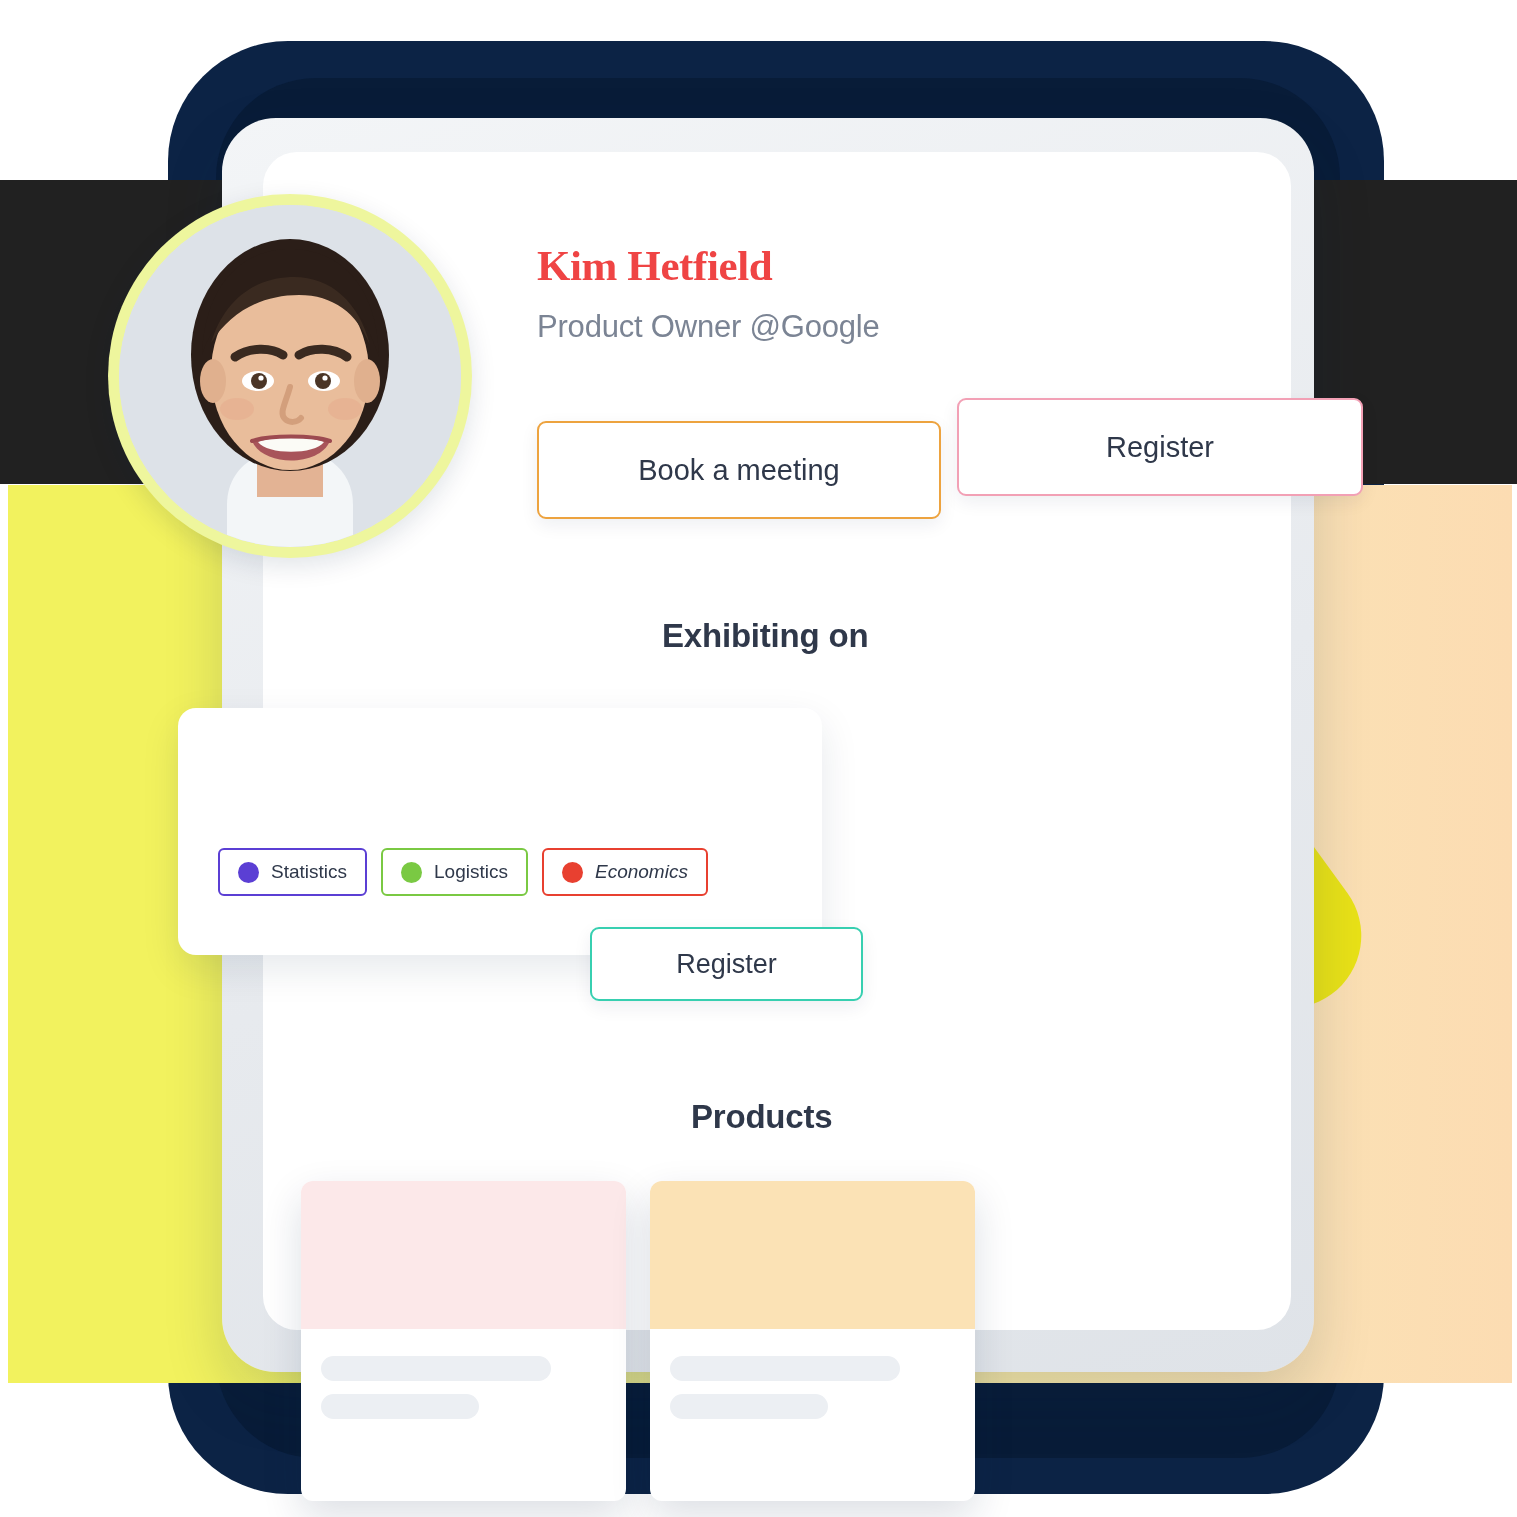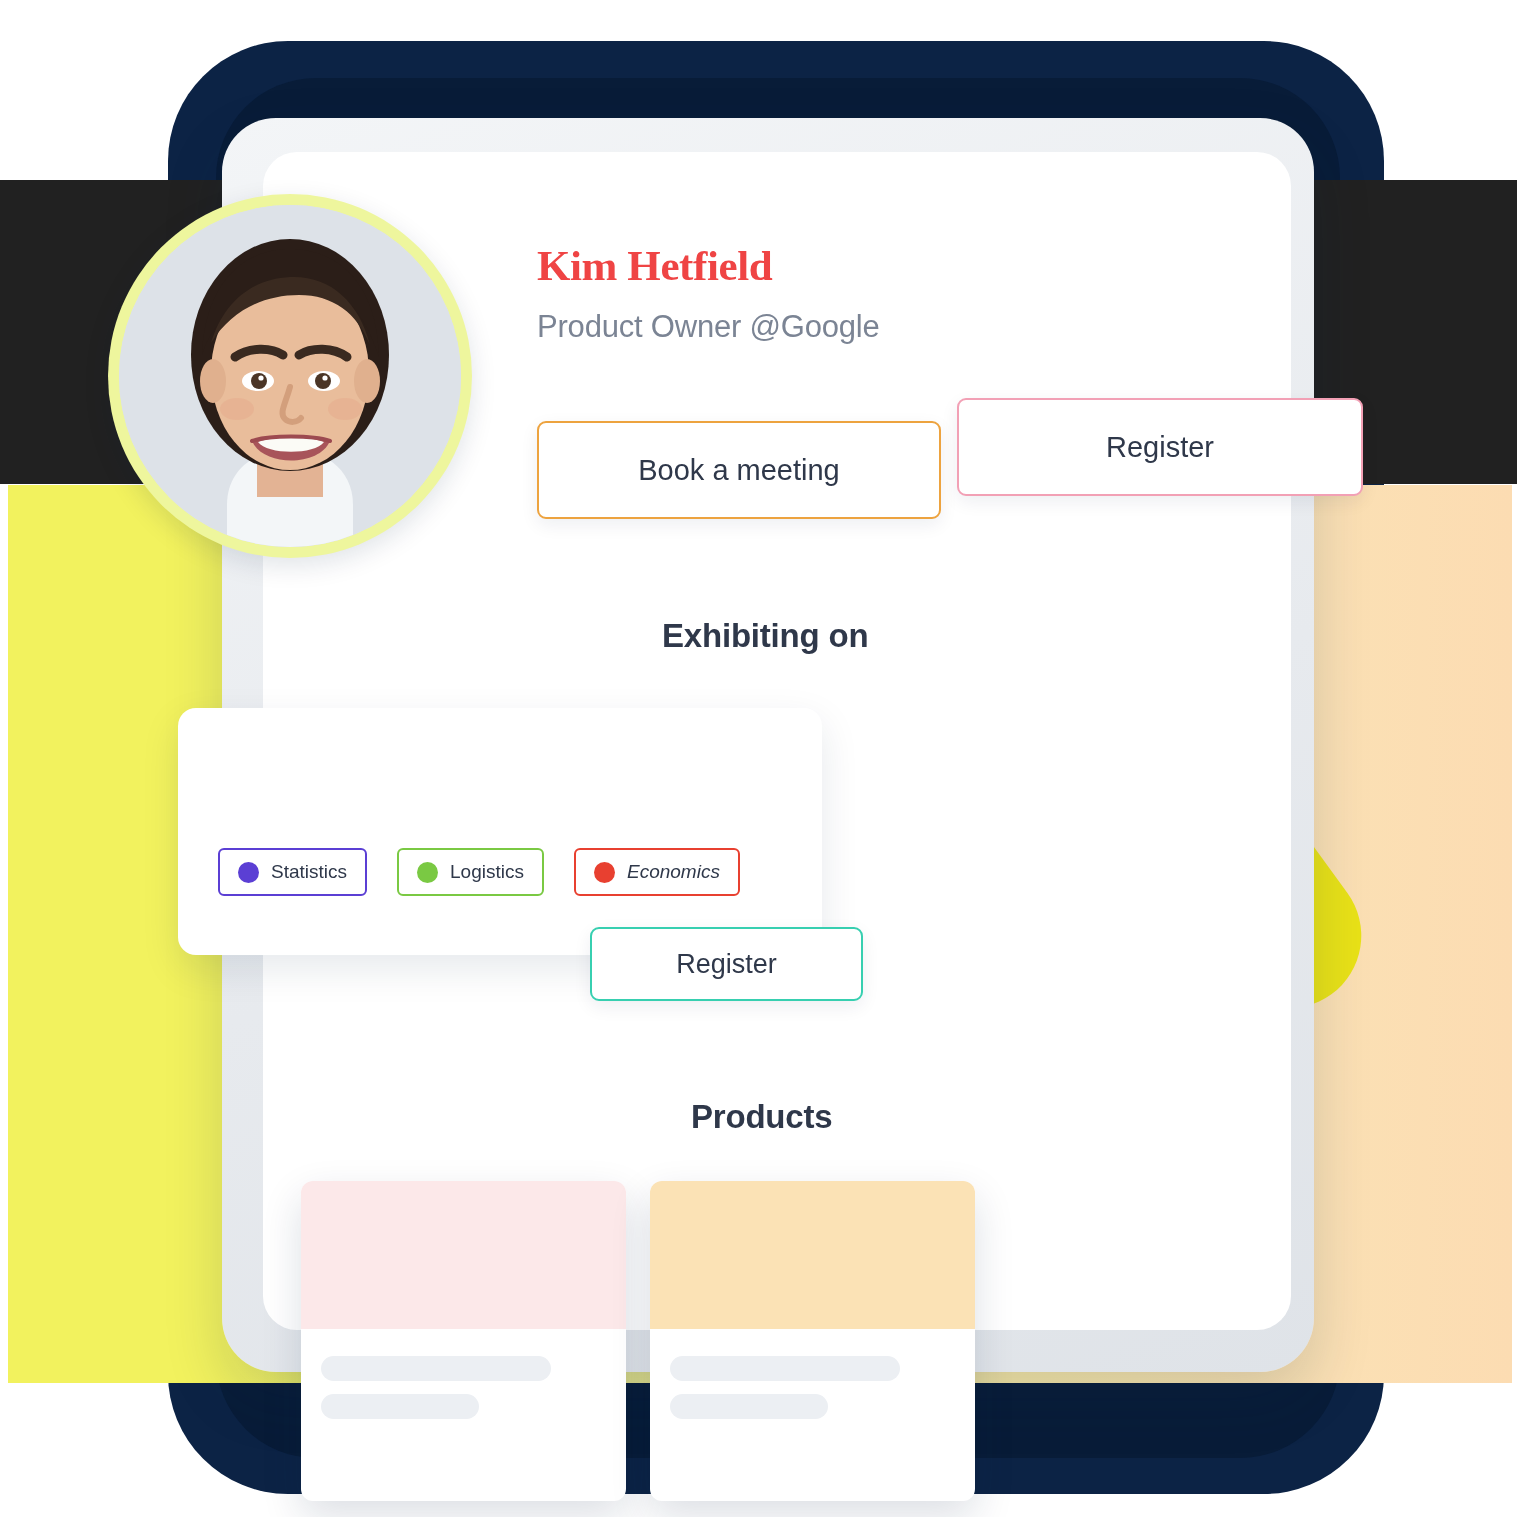--- a/index.html
+++ b/index.html
@@ -221,21 +221,21 @@
     font-size: 30px;
     line-height: 1.25;
     color: #7b8494;
     letter-spacing: -0.2px;
   }
   .tag-row {
     position: absolute;
     left: 40px;
     top: 140px;
     display: flex;
-    gap: 30px;
+    gap: 14px;
   }
   .tag {
     display: flex;
     align-items: center;
     gap: 12px;
     height: 48px;
     padding: 0 18px;
     border-radius: 6px;
     background: #ffffff;
     box-sizing: border-box;

